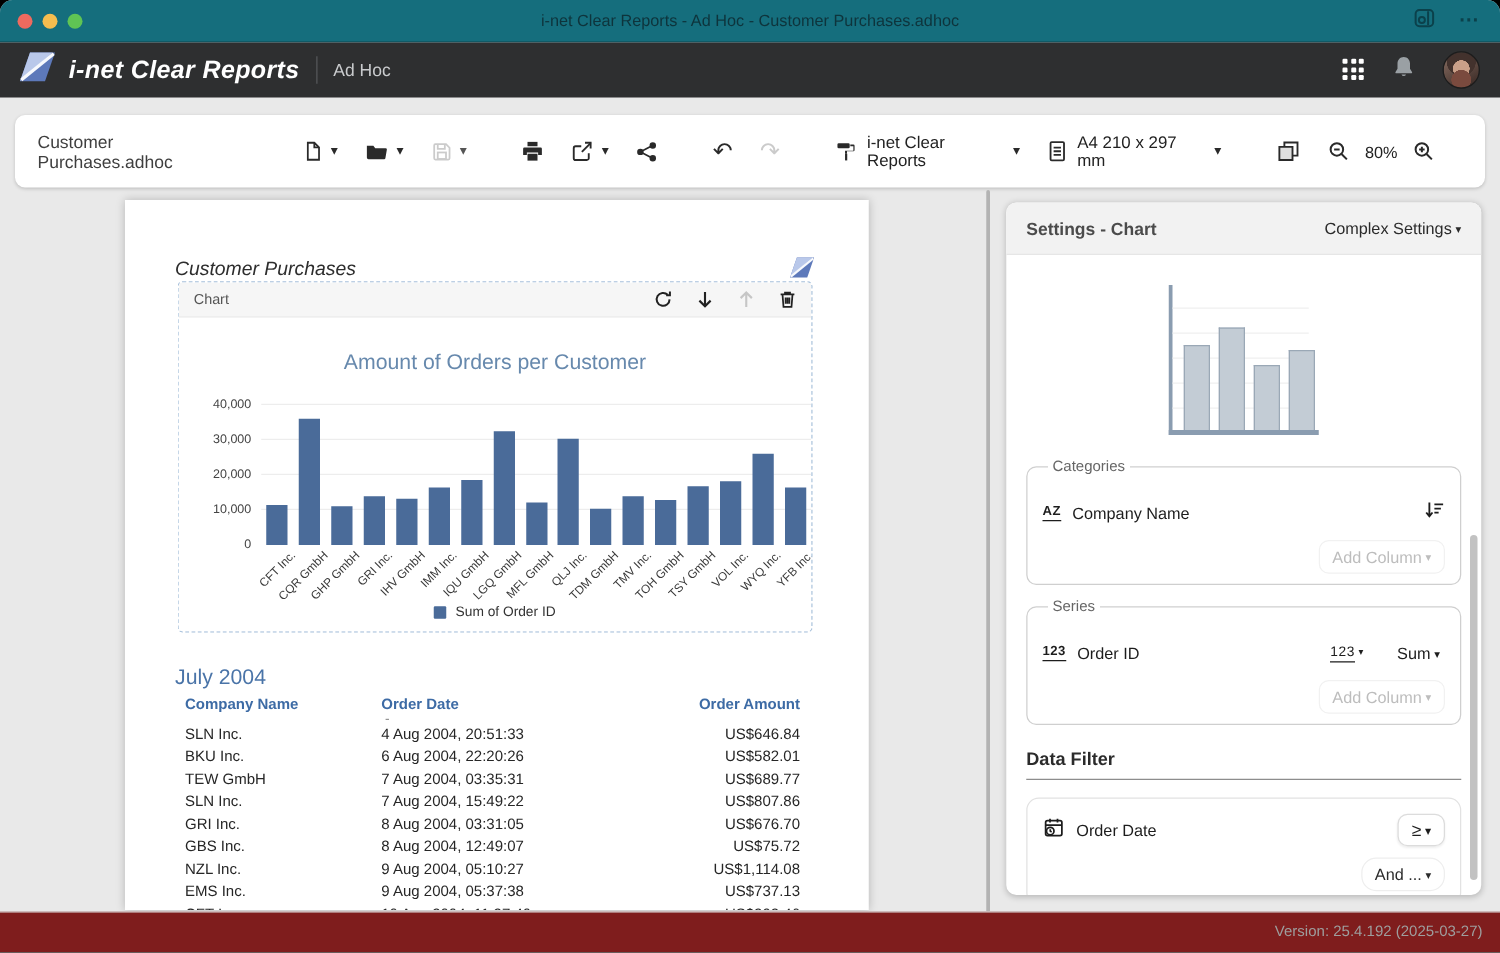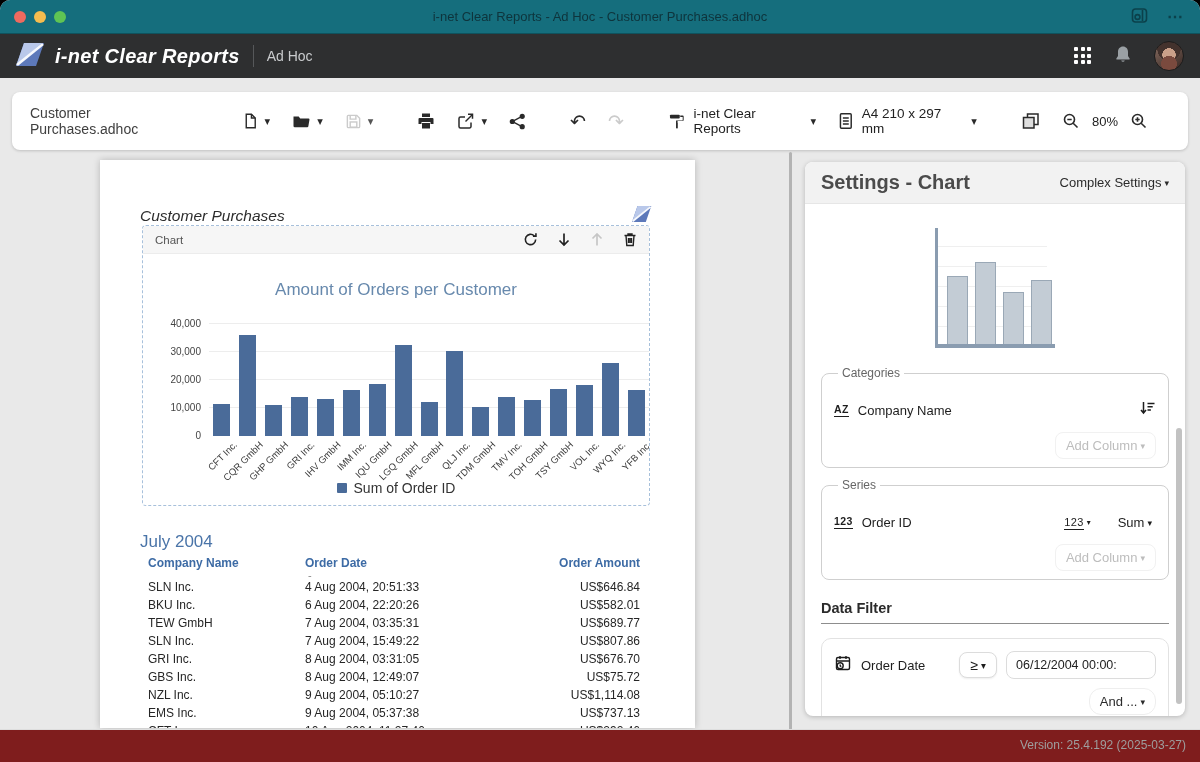--- a/index.html
+++ b/index.html
@@ -54,37 +54,37 @@
   .ch-title { text-align:center; margin-top:26px; font-size:17px; color:#6789ad; }
   .plot { position:relative; margin:18px 0 0 66px; width:440px; height:118px; }
   .gridline { position:absolute; left:0; right:0; height:1px; background:#ededed; }
   .ytick { position:absolute; left:-72px; width:64px; text-align:right; font-size:10px; color:#444; }
   .bar { position:absolute; bottom:0; width:17px; background:#4a6b99; }
   .xlabels { position:absolute; left:66px; top:auto; width:440px; }
   .xl { position:absolute; width:0; }
   .xl span { position:absolute; right:0; top:0; white-space:nowrap; font-size:9.5px; color:#3a3a3a; transform:rotate(-45deg); transform-origin:top right; }
   .legend { position:absolute; bottom:9px; left:0; right:0; display:flex; align-items:center; justify-content:center; gap:7px; }
   .legend .swatch { width:10px; height:10px; background:#4a6b99; border-radius:1px; }
-  .legend .ltext { font-size:14px; color:#333; }
+  .legend .ltext { font-size:11px; color:#333; }
 
   .section-heading { position:absolute; left:40px; top:372px; font-size:17px; color:#4a74a8; }
   .rtable { position:absolute; left:48px; right:55px; top:396px; }
   .thead { display:flex; font-size:12px; font-weight:bold; color:#3d6ba5; }
   .trow { display:flex; font-size:12px; color:#262626; height:18px; align-items:center; }
   .tbody { margin-top:8px; }
   .c0 { width:157px; } .c1 { flex:1; } .c2 { width:150px; text-align:right; }
   .sort-dash { position:absolute; left:160px; top:13px; font-size:11px; color:#888; }
 
   
   .splitter { position:absolute; left:789px; top:152px; width:3px; height:578px; background:#b3b3b3; border-radius:2px; cursor:col-resize; }
 
   
   .panel { position:absolute; left:805px; top:162px; width:380px; height:554px; background:#fff; border-radius:8px; box-shadow:0 1px 5px rgba(0,0,0,.22); overflow:hidden; }
   .p-header { height:42px; background:#f2f2f2; border-bottom:1px solid #e6e6e6; display:flex; align-items:center; justify-content:space-between; padding:0 16px; }
-  .p-title { font-size:20px; font-weight:bold; color:#4b4b4b; }
+  .p-title { font-size:14px; font-weight:bold; color:#4b4b4b; }
   .p-mode { font-size:13px; color:#2b2b2b; cursor:pointer; }
 
   .thumb { position:relative; width:120px; height:120px; margin:24px auto 0; border-left:3px solid #8a9cb0; border-bottom:4px solid #8a9cb0; }
   .thumb .tg { position:absolute; left:0; right:8px; height:1px; background:#efefef; }
   .thumb .tbar { position:absolute; bottom:0; width:21px; background:#c3ccd5; border:1px solid #9aa8b6; border-bottom:none; }
 
   fieldset.group { margin:18px 16px 0; border:1px solid #cfcfcf; border-radius:8px; padding:4px 12px 8px; }
   fieldset.group legend { font-size:12px; color:#666; padding:0 4px; margin-left:4px; }
   .g-row { display:flex; align-items:center; gap:9px; height:28px; margin-top:12px; }
   .tag-icon { font-size:10.5px; font-weight:bold; color:#1d1d1d; border-bottom:1.5px solid #1d1d1d; padding-bottom:1px; letter-spacing:.4px; }
@@ -506,21 +506,20 @@
               <path d="M2.5 7h13M6 2v3M12 2v3"></path>
               <circle cx="6.2" cy="11.8" r="3" fill="#fff"></circle>
               <path d="M6.2 10.4v1.5l1.1.7"></path>
             </svg>
         </span>
         <span class="f-field">Order Date</span>
         <span class="op-btn">
             <span>≥</span>
             <span class="caret-glyph"></span>
           </span>
-        <input class="f-input" readonly="" value="06/12/2004 00:00:" style="">
       </div>
       <div class="f-row2">
         <button class="and-btn"><span>And ...</span><span class="caret-glyph"></span></button>
       </div>
     </div>
 
     <div class="scroll-thumb"></div>
   </div>
 
   <div class="footer">

